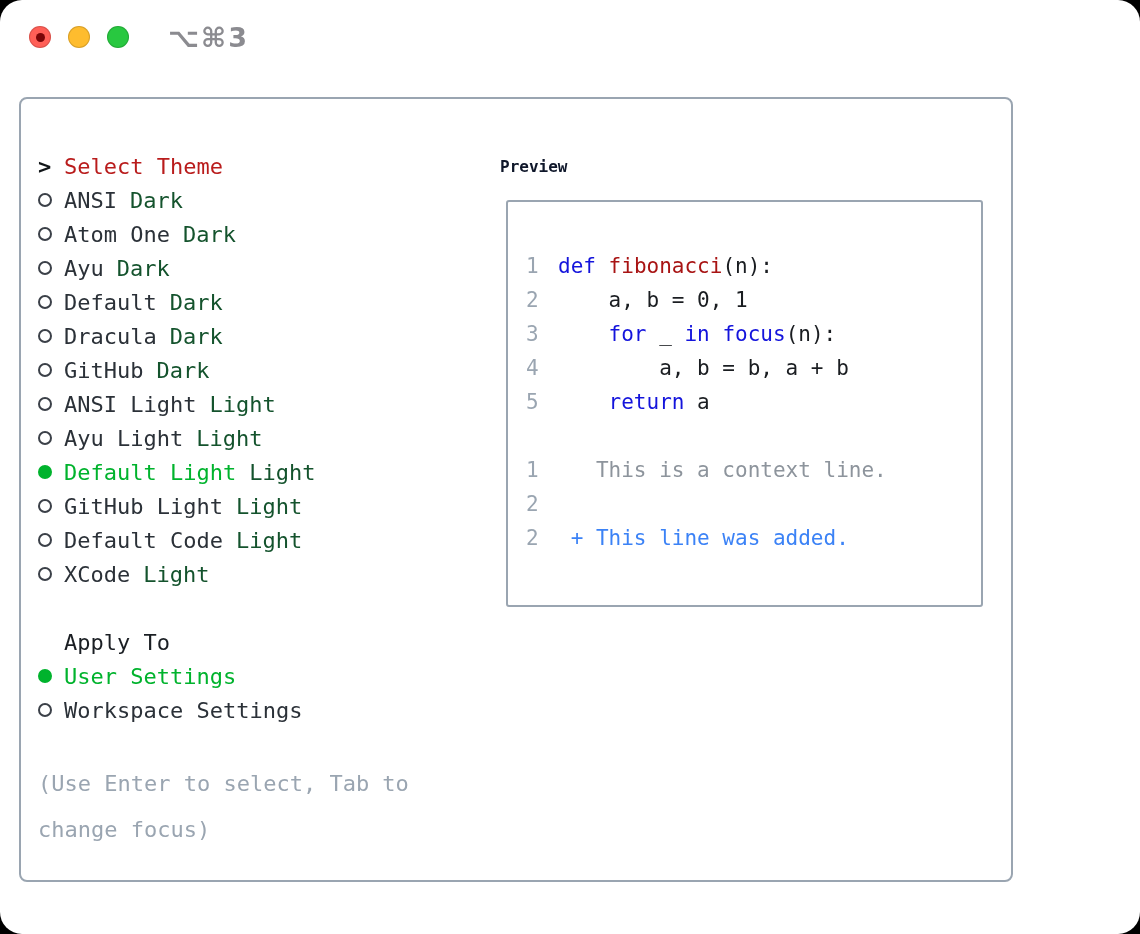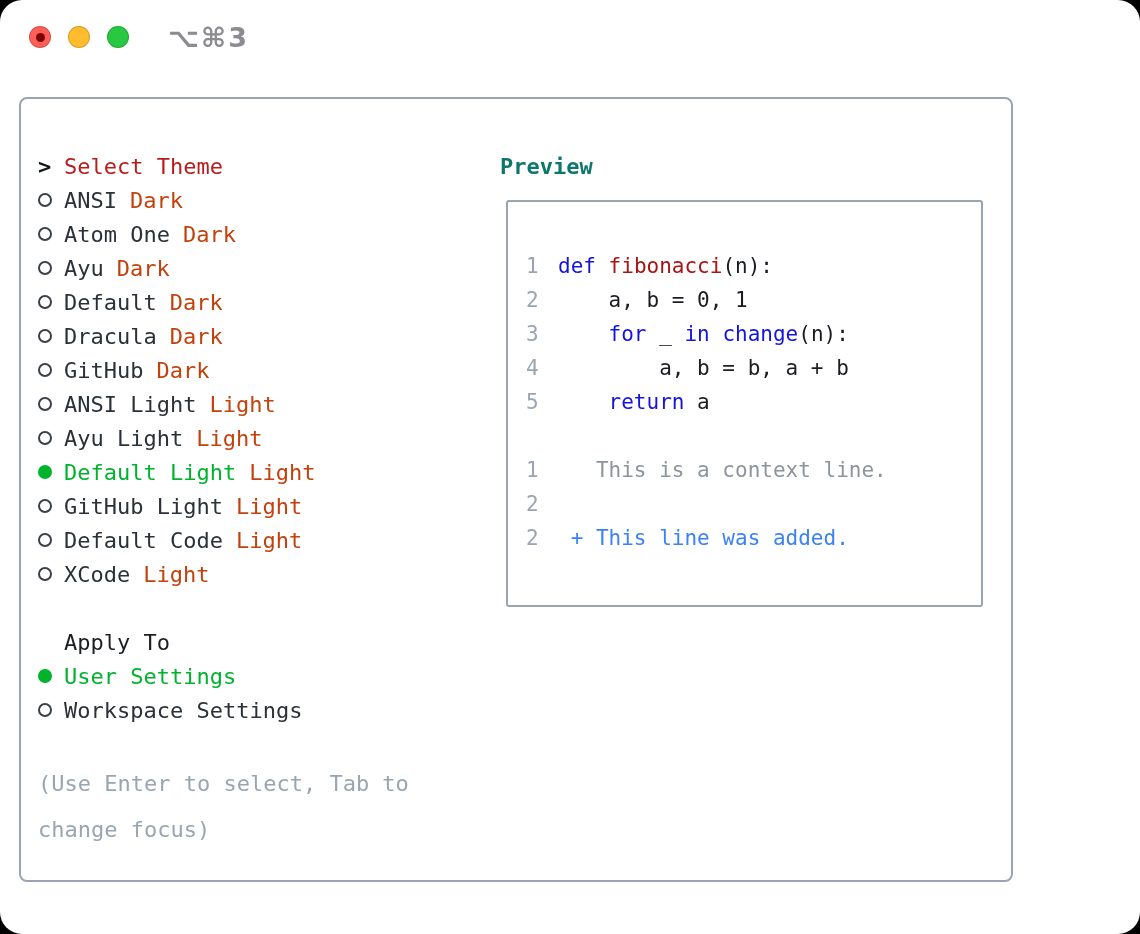--- a/index.html
+++ b/index.html
@@ -23,26 +23,26 @@
     border:2px solid #9aa5b1;border-radius:8px;background:#fff;}
   
   .left-col{position:absolute;left:17px;top:50px;width:440px;}
   .row{height:34px;display:flex;align-items:center;font-size:22px;color:#2b3138;}
   .bullet{flex:0 0 26px;display:flex;align-items:center;}
   .prompt{font-weight:700;color:#111518;font-size:22px;}
   .circle{width:14px;height:14px;border-radius:50%;border:2px solid #3b4048;box-sizing:border-box;}
   .circle.selected{background:#00b32d;border-color:#00b32d;}
   .hdr{font-weight:400;color:#b91c1c;text-align:right;}
   .item-name.green{color:#00b32d;}
-  .item-variant{color:#c2410c;margin-left:13px;}
+  .item-variant{color:#14532d;margin-left:13px;}
   .apply-title{margin-top:34px;}
   .help{margin-top:34px;width:406px;font-size:22px;line-height:46px;color:#9aa5b1;}
   
   .preview-col{position:absolute;left:477px;top:50px;}
-  .preview-title{height:34px;display:flex;align-items:center;font-size:22px;font-weight:700;color:#0f766e;padding-left:2px;}
+  .preview-title{height:34px;display:flex;align-items:center;font-size:16px;font-weight:700;color:#0f172a;padding-left:2px;}
   .preview-box{margin-top:17px;margin-left:8px;width:477px;height:407px;box-sizing:border-box;
     border:2px solid #9aa5b1;border-radius:3px;background:#fff;padding:47px 0 0 18px;overflow:hidden;}
   .code-row{height:34px;display:flex;align-items:center;font-size:21px;}
   .ln{flex:0 0 14px;color:#9aa5b1;margin-right:18px;white-space:pre;}
   .code-text{white-space:pre;color:#1a1d21;}
   .tok-keyword{color:#1414dc;}
   .tok-function{color:#a81414;}
   .tok-plain{color:#1a1d21;}
   .spacer-row{height:34px;}
   .diff-context{color:#8d949c;}
@@ -192,21 +192,21 @@
             <div class="code-row">
               <span class="ln">1</span>
               <span class="code-text"><span class="tok-keyword">def</span><span class="tok-plain"> </span><span class="tok-function">fibonacci</span><span class="tok-plain">(n):</span></span>
             </div>
             <div class="code-row">
               <span class="ln">2</span>
               <span class="code-text"><span class="tok-plain">    a, b = 0, 1</span></span>
             </div>
             <div class="code-row">
               <span class="ln">3</span>
-              <span class="code-text"><span class="tok-plain">    </span><span class="tok-keyword">for</span><span class="tok-plain"> _ </span><span class="tok-keyword">in</span><span class="tok-plain"> </span><span class="tok-keyword">change</span><span class="tok-plain">(n):</span></span>
+              <span class="code-text"><span class="tok-plain">    </span><span class="tok-keyword">for</span><span class="tok-plain"> _ </span><span class="tok-keyword">in</span><span class="tok-plain"> </span><span class="tok-keyword">focus</span><span class="tok-plain">(n):</span></span>
             </div>
             <div class="code-row">
               <span class="ln">4</span>
               <span class="code-text"><span class="tok-plain">        a, b = b, a + b</span></span>
             </div>
             <div class="code-row">
               <span class="ln">5</span>
               <span class="code-text"><span class="tok-plain">    </span><span class="tok-keyword">return</span><span class="tok-plain"> a</span></span>
             </div>
           </div>

